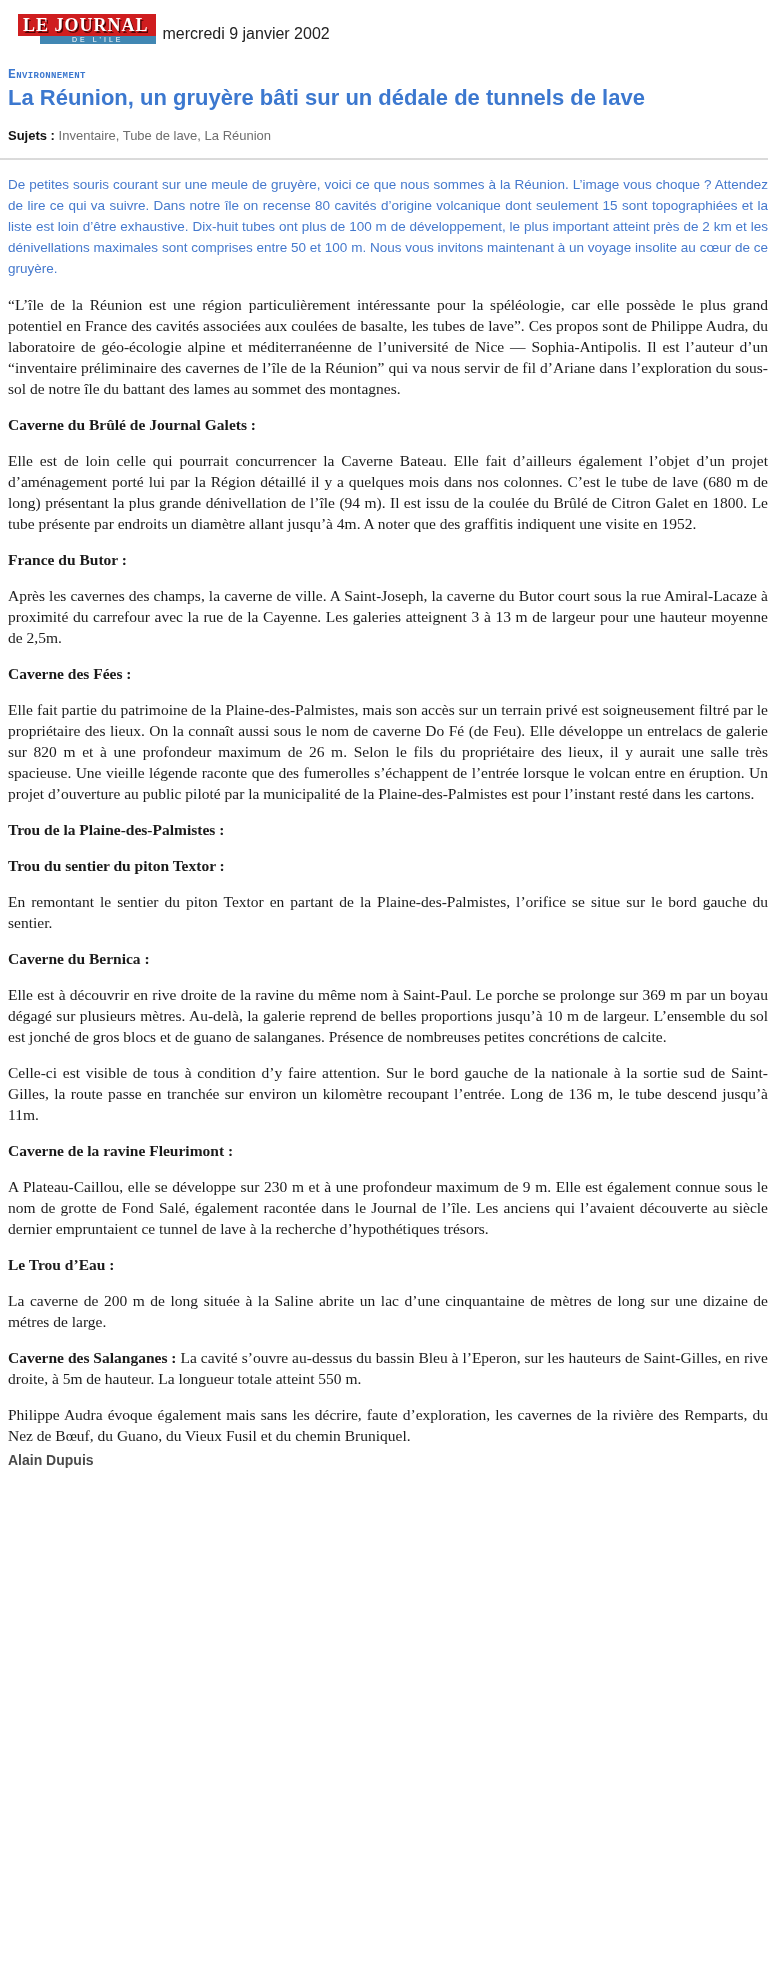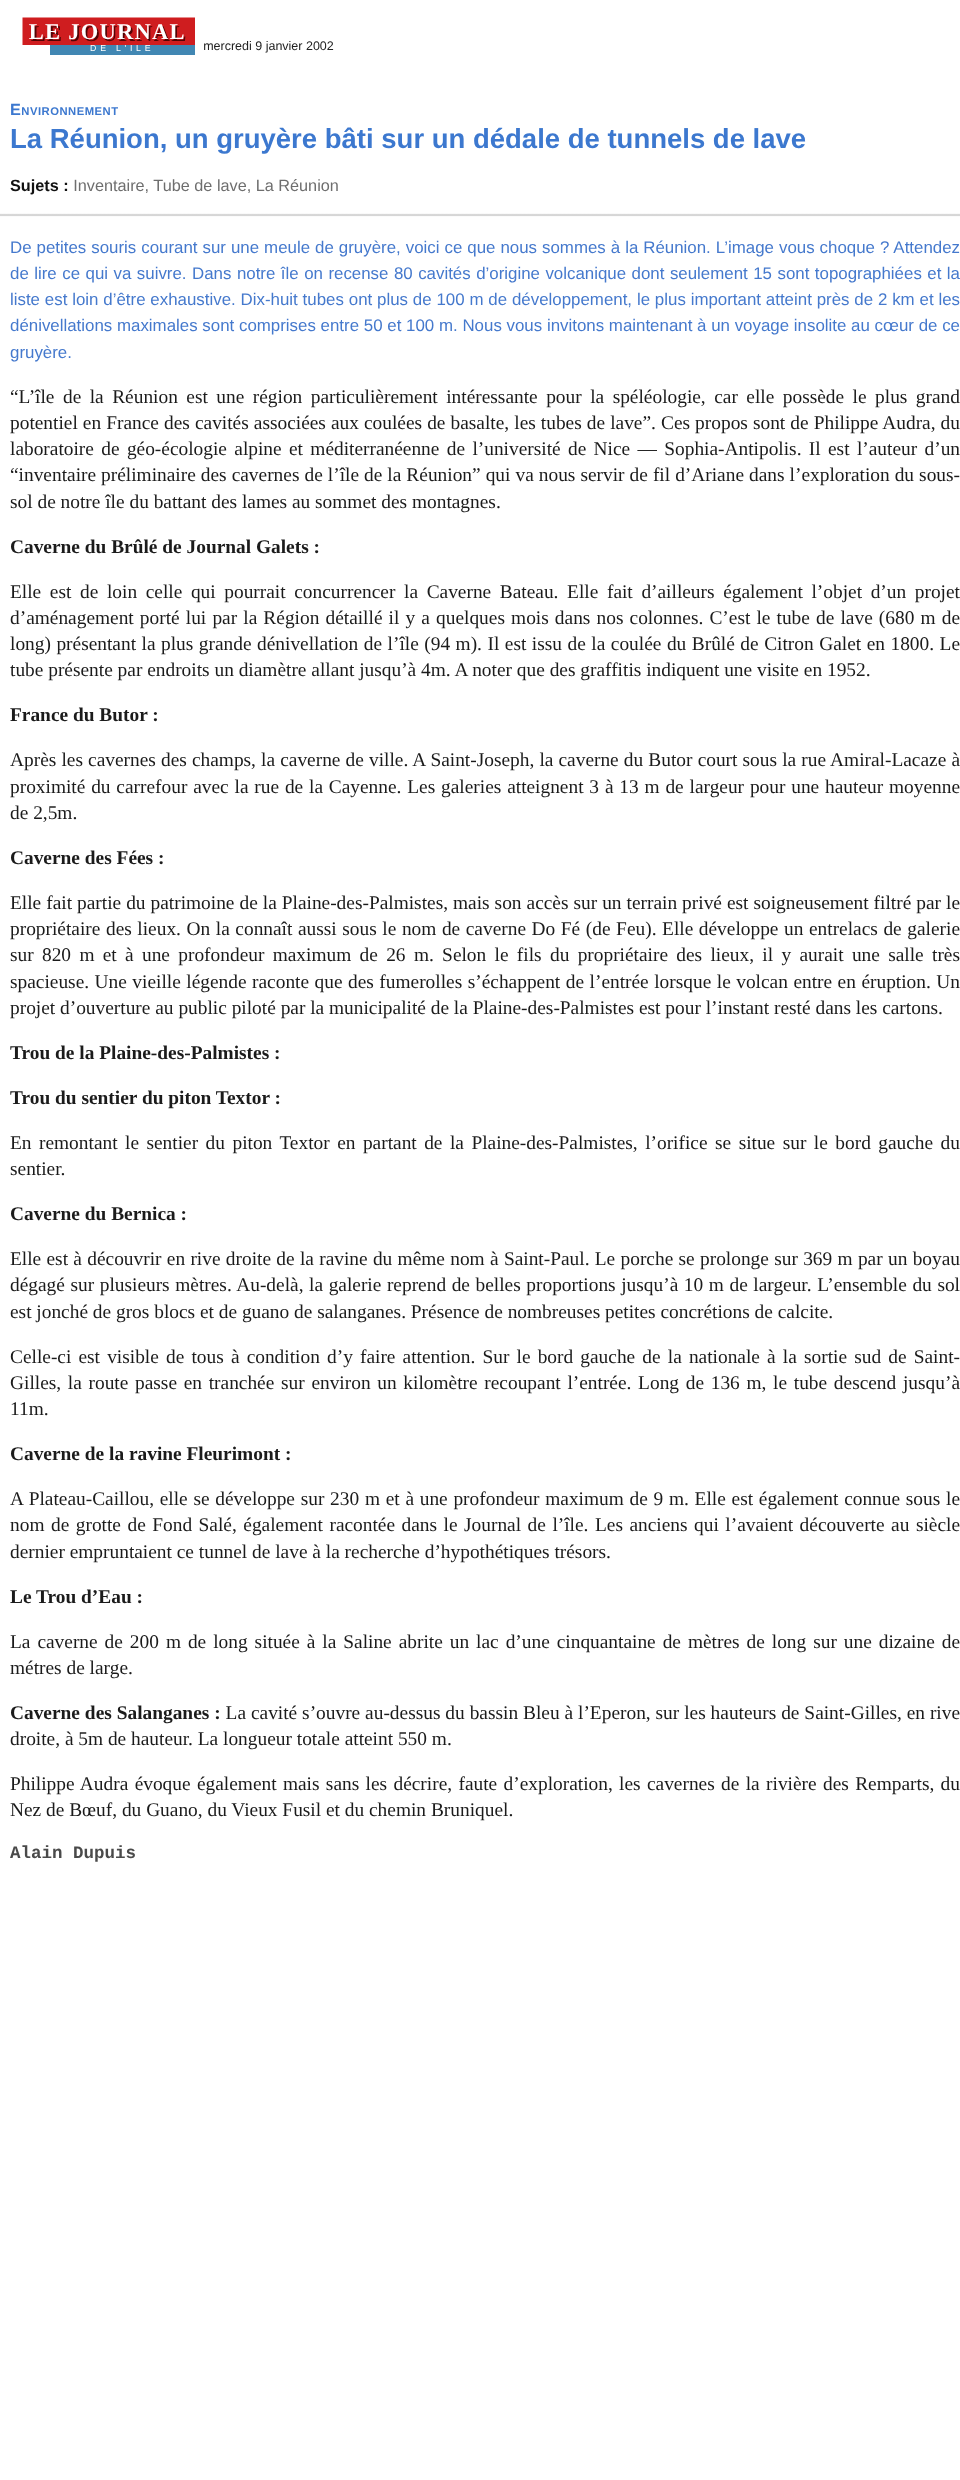--- a/index.html
+++ b/index.html
@@ -47,34 +47,35 @@
     color:#fff;
     font-size:7px;
     line-height:8px;
     text-align:center;
     letter-spacing:3px;
     margin-left:22px;
     padding:0 2px;
     white-space:nowrap;
   }
   .date{
-    font-size:10px;
+    font-size:16px;
     color:#222;
     padding-bottom:1px;
   }
 
   
   .section-label{
-    margin-top:36px;
+    margin-top:23px;
     color:var(--accent);
     font-weight:bold;
     font-size:13px;
     font-variant:small-caps;
     letter-spacing:.4px;
     cursor:pointer;
+    font-family:Liberation Mono, monospace;
   }
   h1.title{
     margin:3px 0 0 0;
     color:var(--accent);
     font-size:22px;
     line-height:26px;
     font-weight:bold;
   }
   .subjects{
     margin-top:17px;
@@ -111,25 +112,24 @@
     display:block;
     font-size:15.5px;
     line-height:21px;
     margin:0;
     font-weight:bold;
   }
   .cave-body{margin:0;}
   .cave-section.run-in .cave-heading{display:inline;}
   .cave-section.run-in .cave-body{display:inline;}
   .byline{
-    margin:16px 0 0 0;
+    margin:6px 0 0 0;
     font-size:14px;
     font-weight:bold;
     color:#4a4a4a;
-    font-family:Liberation Mono, monospace;
   }
 </style>
 </head>
 <body>
 
 <div class="page">
 
   <header class="masthead">
     <a class="logo">
       <span class="logo-main">LE JOURNAL</span>

